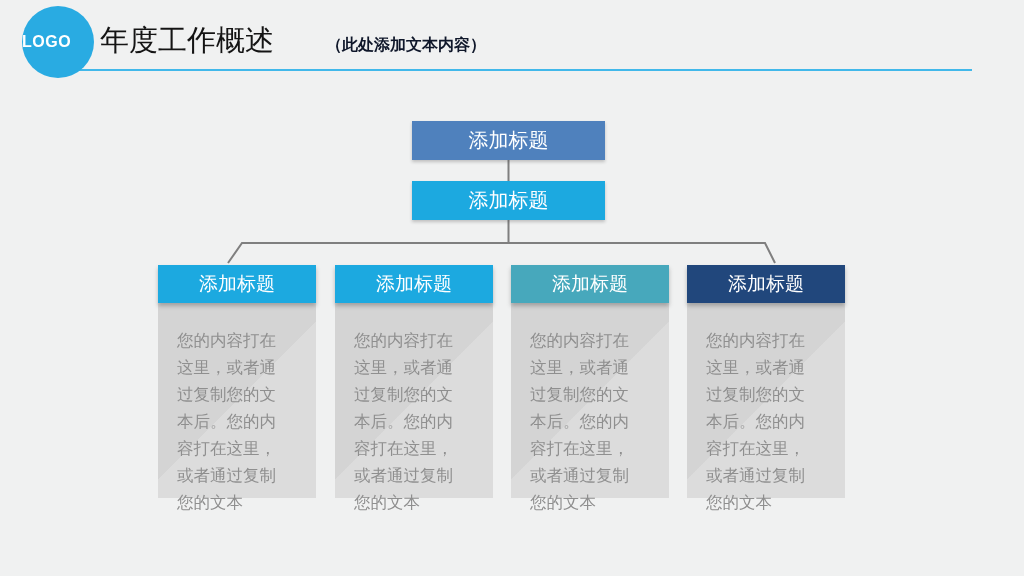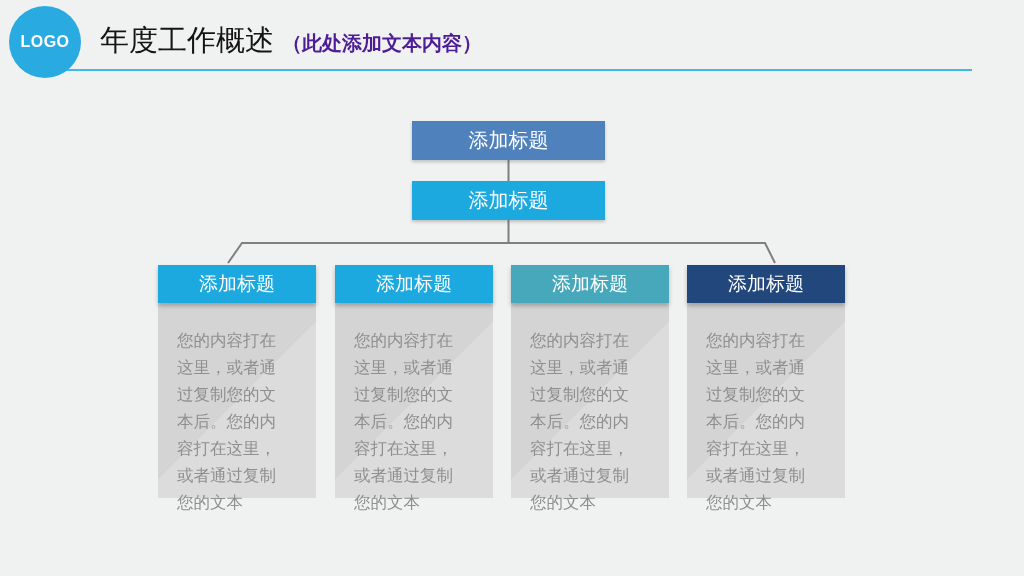--- a/index.html
+++ b/index.html
@@ -4,27 +4,27 @@
 <style>
   html,body { margin:0; padding:0; }
   .slide {
     position:relative; width:1024px; height:576px; overflow:hidden;
     background:#f0f1f1;
     font-family:"Liberation Sans","DejaVu Sans",sans-serif;
   }
   
   .underline { position:absolute; left:58px; top:69px; width:914px; height:2px; z-index:1; }
   .logo {
-    position:absolute; left:9px; top:6px; width:72px; height:72px; border-radius:50%;
-    display:flex; align-items:center; justify-content:center; z-index:3;
+    position:absolute; left:22px; top:6px; width:72px; height:72px; border-radius:50%;
+    display:flex; align-items:center; z-index:3;
   }
   .logo span { color:#fff; font-weight:700; font-size:16px; letter-spacing:.5px; }
   .titlerow { position:absolute; left:100px; top:20px; display:flex; align-items:baseline; gap:8px; z-index:2; }
   .titlerow h1 { margin:0; font-size:29px; line-height:1.4; font-weight:400; color:#141414; }
-  .titlerow .subtitle { font-size:20px; font-weight:600; color:#4c1d95; }
+  .titlerow .subtitle { font-size:16px; font-weight:600; color:#0f172a;margin-left:44px; }
 
   
   .connectors { position:absolute; left:0; top:0; z-index:1; pointer-events:none; }
   .conn { stroke-width:2; fill:none; }
 
   
   .node {
     position:absolute; width:193px; height:39px; z-index:2;
     display:flex; align-items:center; justify-content:center;
     color:#fff; font-size:20px; box-shadow:0 2px 3px rgba(80,80,80,.30);

